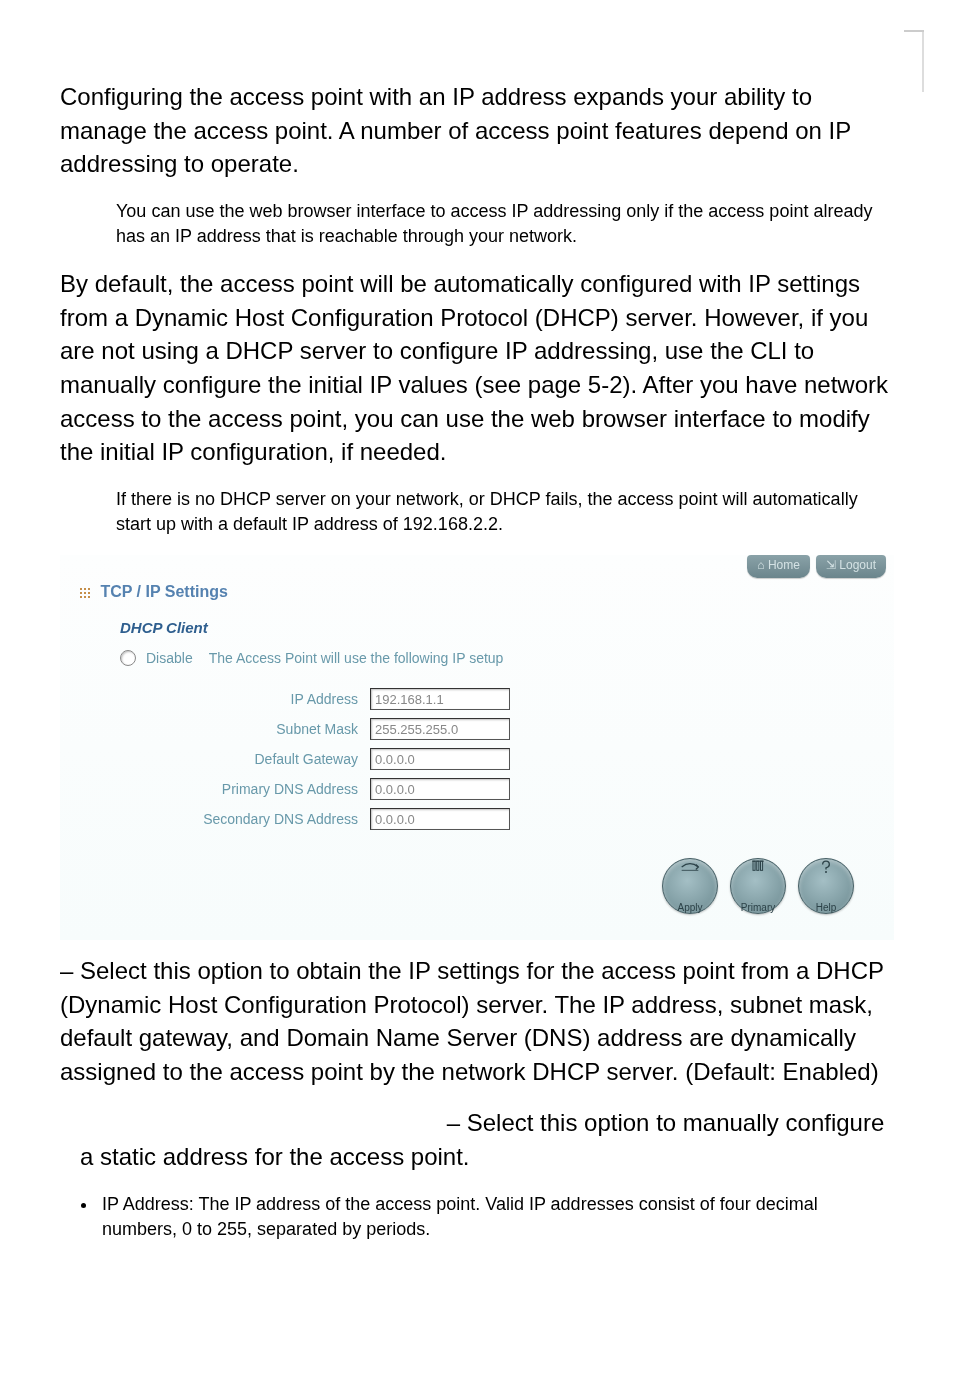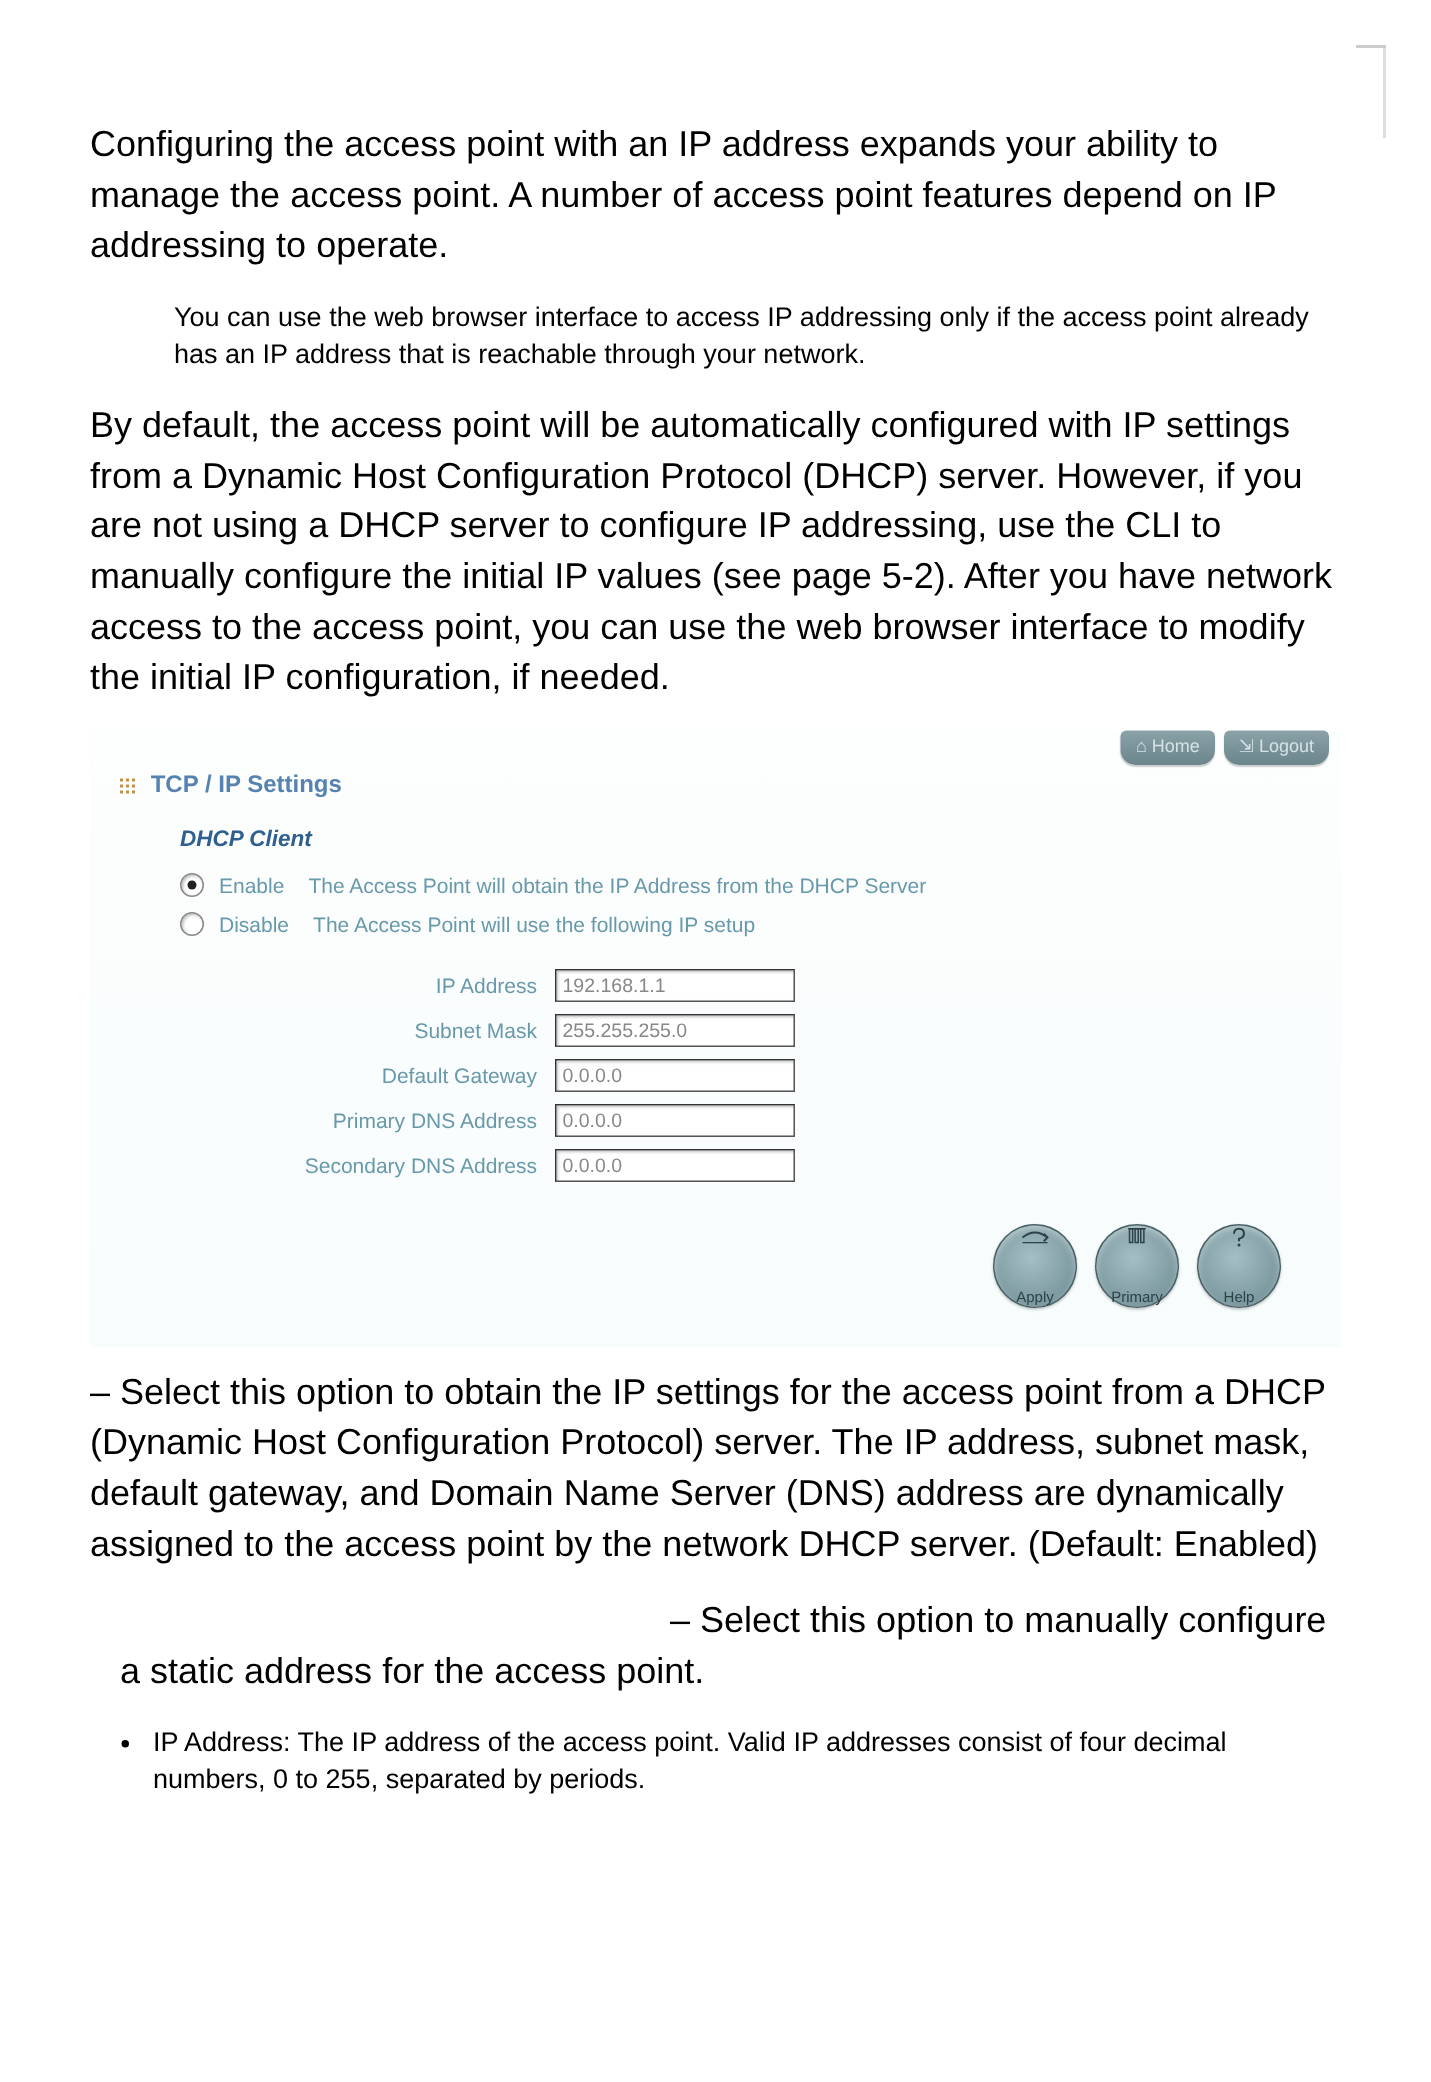--- a/index.html
+++ b/index.html
@@ -147,21 +147,21 @@
       font-size: 14px;
       padding-right: 8px;
       white-space: nowrap;
       min-width: 230px;
     }
     .ip-input {
       background: #fff;
       border: 1px solid #555;
       border-top-color: #333;
       border-left-color: #333;
-      width: 160px;
+      width: 140px;
       height: 22px;
       font-size: 13px;
       color: #888;
       padding: 2px 4px;
       box-shadow: inset 1px 1px 2px rgba(0,0,0,0.25);
       box-sizing: border-box;
       font-family: Arial, sans-serif;
     }
     .action-row {
       display: flex;
@@ -198,20 +198,21 @@
 <div class="crop-corner" data-name="crop-mark"></div>
 
 <div class="page-content" data-name="page-content">
 
   <p class="body-text" data-name="paragraph-intro">Configuring the access point with an IP address expands your ability to manage the access point. A number of access point features depend on IP addressing to operate.</p>
 
   <p class="indent-text" data-name="paragraph-note-1">You can use the web browser interface to access IP addressing only if the access point already has an IP address that is reachable through your network.</p>
 
   <p class="body-text" data-name="paragraph-dhcp">By default, the access point will be automatically configured with IP settings from a Dynamic Host Configuration Protocol (DHCP) server. However, if you are not using a DHCP server to configure IP addressing, use the CLI to manually configure the initial IP values (see page 5-2). After you have network access to the access point, you can use the web browser interface to modify the initial IP configuration, if needed.</p>
 
+  <p class="indent-text" data-name="paragraph-note-2">If there is no DHCP server on your network, or DHCP fails, the access point will automatically start up with a default IP address of 192.168.2.2.</p>
 
   <div class="panel" data-name="tcp-ip-settings-panel">
 
     <div class="top-btns" data-name="top-tabs">
       <div class="top-tab" data-name="home-tab">
         <span data-name="home-icon">⌂</span>
         <span data-name="home-label">Home</span>
       </div>
       <div class="top-tab" data-name="logout-tab">
         <span data-name="logout-icon">⇲</span>
@@ -223,25 +224,20 @@
       <span class="panel-grid-icon" data-name="grid-icon">
         <span style="left:0;top:0"></span><span style="left:4px;top:0"></span><span style="left:8px;top:0"></span>
         <span style="left:0;top:4px"></span><span style="left:4px;top:4px"></span><span style="left:8px;top:4px"></span>
         <span style="left:0;top:8px"></span><span style="left:4px;top:8px"></span><span style="left:8px;top:8px"></span>
       </span>
       <span data-name="panel-title-text">TCP / IP Settings</span>
     </div>
 
     <div class="panel-sub" data-name="dhcp-client-heading">DHCP Client</div>
 
-    <div class="radio-row" data-name="radio-enable-row">
-      <span class="radio-outer checked" data-name="radio-enable"></span>
-      <span data-name="radio-enable-label">Enable</span>
-      <span style="margin-left:6px" data-name="radio-enable-desc">The Access Point  will obtain the IP Address from the DHCP Server</span>
-    </div>
 
     <div class="radio-row" data-name="radio-disable-row">
       <span class="radio-outer" data-name="radio-disable"></span>
       <span data-name="radio-disable-label">Disable</span>
       <span style="margin-left:6px" data-name="radio-disable-desc">The Access Point will use the following IP setup</span>
     </div>
 
     <table class="ip-table" data-name="ip-fields-table">
       <tbody>
           <tr data-name="table-row">

